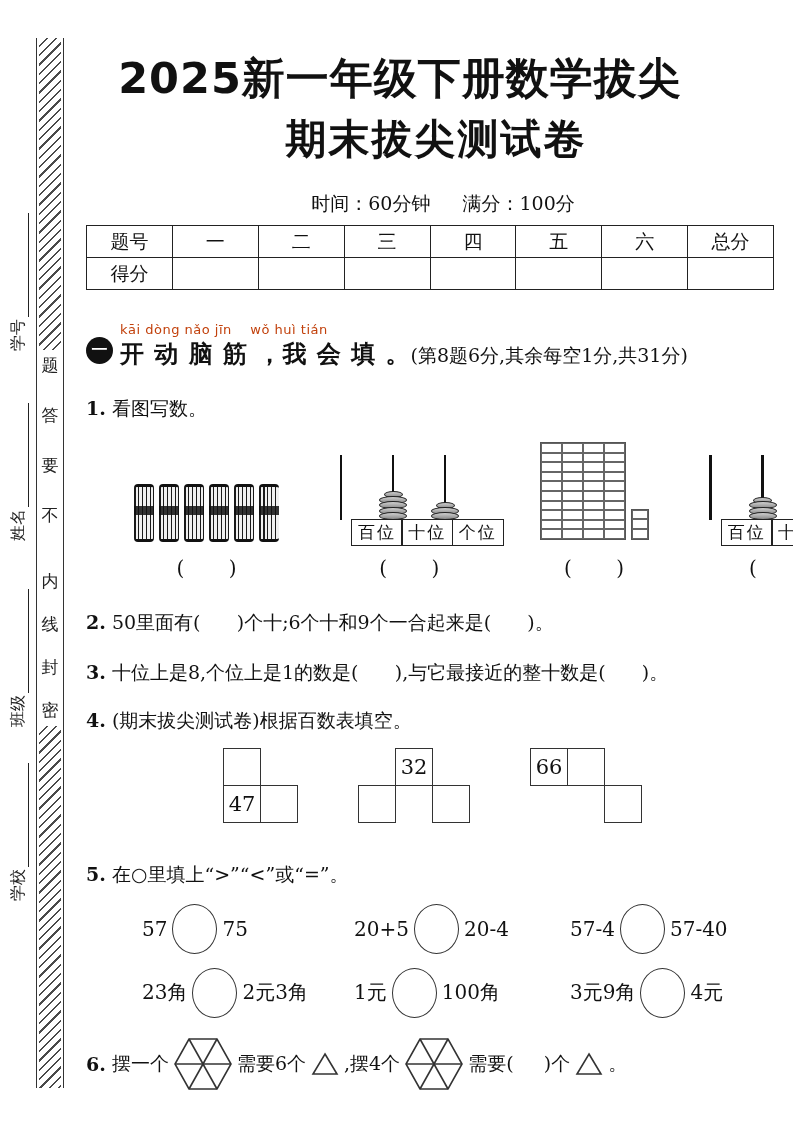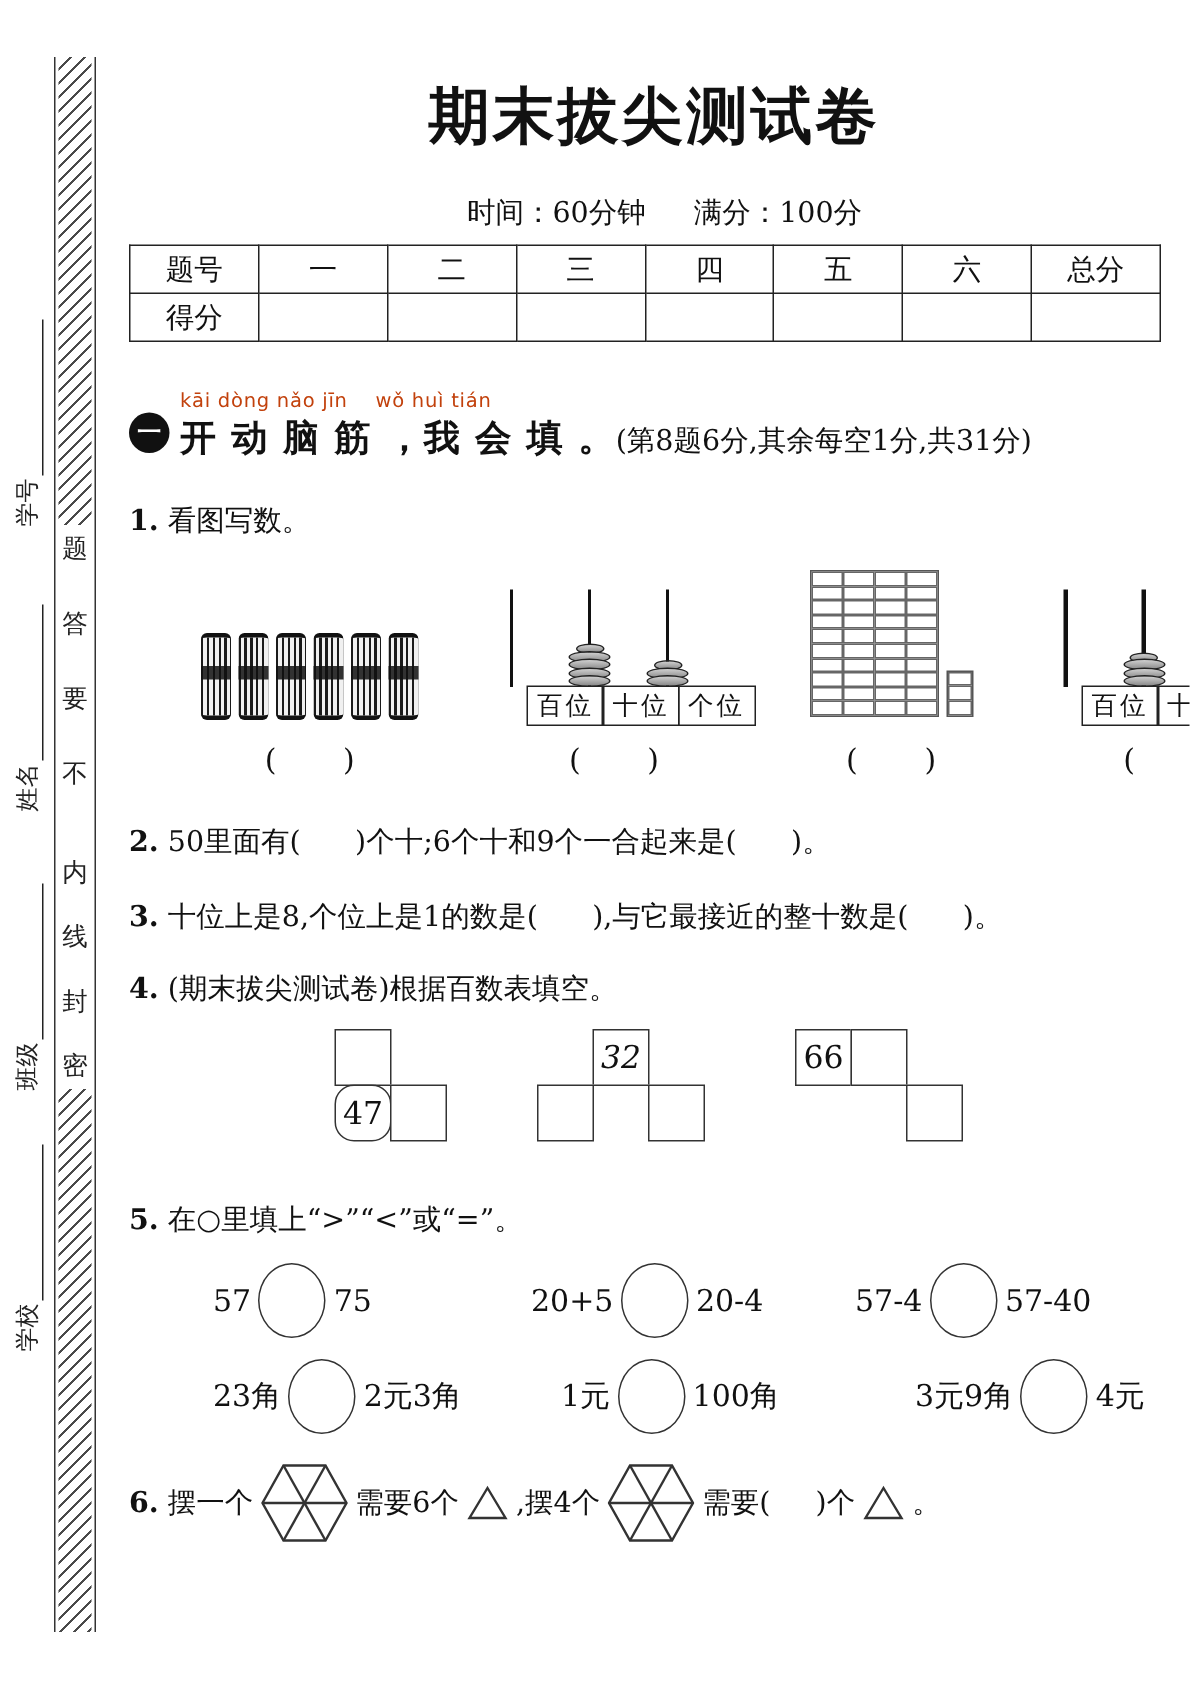--- a/index.html
+++ b/index.html
@@ -74,21 +74,21 @@
 
   
   .q4row{position:relative;height:86px;margin-top:12px;}
   .q4shape{position:absolute;top:2px;}
   .q4cell{position:absolute;width:38px;height:38px;border:1.6px solid #333;box-sizing:border-box;
     display:flex;align-items:center;justify-content:center;font-size:21px;background:#fff;}
 
   
   .q5row{display:grid;grid-template-columns:212px 216px auto;padding-left:56px;align-items:center;}
   .q5r1{margin-top:16px;}
-  .q5r2{margin-top:14px;gap:20px;}
+  .q5r2{margin-top:14px;}
   .q5item{display:flex;align-items:center;font-size:20px;white-space:nowrap;}
   .q5circle{width:43px;height:48px;border:1.7px solid #333;border-radius:50%;margin:0 5px;flex:none;}
 
   
   .q6{display:flex;align-items:center;font-size:19px;margin-top:20px;flex-wrap:nowrap;}
   .q6 svg{margin:0 5px;flex:none;}
   .blank{white-space:pre;}
 </style>
 </head>
 <body>
@@ -124,20 +124,21 @@
   </div>
   <div class="side-field" style="top:810px;">
     <span>学校</span>
       <span class="f-line"></span>
   </div>
 </div>
 
 <div class="main">
 
   <div class="title">
+    <div class="t1">2025新一年级下册数学拔尖</div>
     <div class="t2">期末拔尖测试卷</div>
   </div>
 
   <div class="meta">
     <span>时间：60分钟</span>
     <span>满分：100分</span>
   </div>
 
   <table class="score">
     <tbody>
@@ -325,25 +326,25 @@
   </div>
 
   <div class="q" id="q4">
     <span class="qnum">4.</span>
     <span>(期末拔尖测试卷)根据百数表填空。</span>
   </div>
 
   <div class="q4row">
     <div class="q4shape" style="left:137px;width:78px;height:78px;">
         <div class="q4cell" style="left: 0px; top: 0px;"></div>
-        <div class="q4cell" style="left: 0px; top: 37px; border-radius: 13px;">47</div>
+        <div class="q4cell" style="left: 0px; top: 37px;">47</div>
         <div class="q4cell" style="left: 37px; top: 37px;"></div>
       </div>
     <div class="q4shape" style="left:272px;width:115px;height:78px;">
-        <div class="q4cell" style="left: 37px; top: 0px; font-style: italic;">32</div>
+        <div class="q4cell" style="left: 37px; top: 0px;">32</div>
         <div class="q4cell" style="left: 0px; top: 37px;"></div>
         <div class="q4cell" style="left: 74px; top: 37px;"></div>
       </div>
     <div class="q4shape" style="left:444px;width:115px;height:78px;">
         <div class="q4cell" style="left: 0px; top: 0px;">66</div>
         <div class="q4cell" style="left: 37px; top: 0px;"></div>
         <div class="q4cell" style="left: 74px; top: 37px;"></div>
       </div>
   </div>
 

